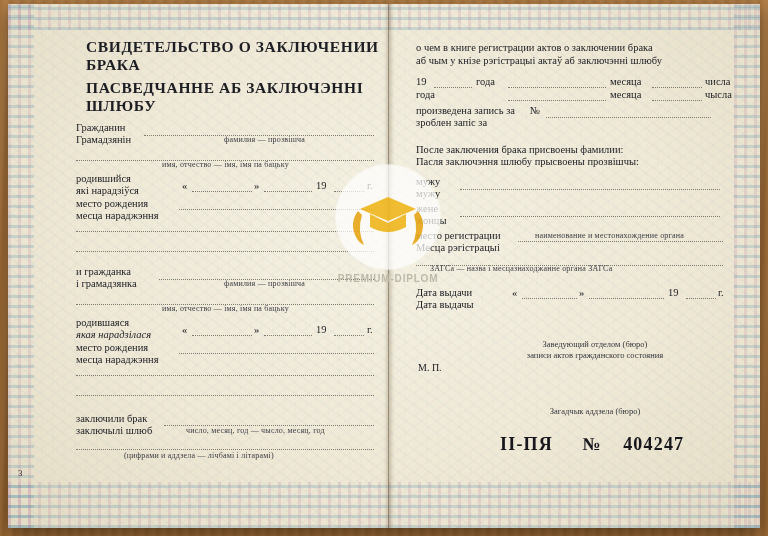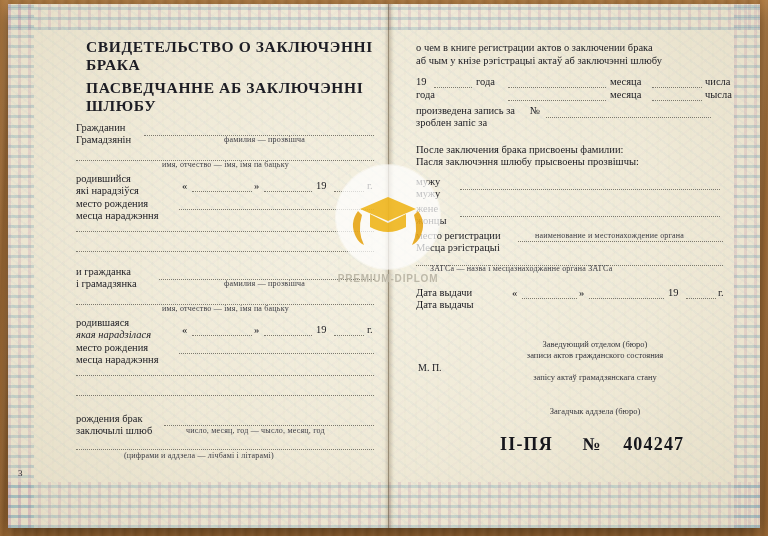--- a/index.html
+++ b/index.html
@@ -106,21 +106,21 @@
   <div id="guilloche"></div>
   <div class="edge-orn" id="orn-top"></div>
   <div class="edge-orn" id="orn-bottom"></div>
   <div class="edge-orn" id="orn-left"></div>
   <div class="edge-orn" id="orn-right"></div>
   <div id="fold"></div>
   <div id="fold-line"></div>
 
   <div class="page" id="page-left">
 
-    <div class="title" id="title-ru">СВИДЕТЕЛЬСТВО О ЗАКЛЮЧЭННІ БРАКА</div>
+    <div class="title" id="title-ru">СВИДЕТЕЛЬСТВО О ЗАКЛЮЧЕНИИ БРАКА</div>
     <div class="title" id="title-be">ПАСВЕДЧАННЕ АБ ЗАКЛЮЧЭННІ ШЛЮБУ</div>
 
     <div class="row" style="left:42px;top:118px;">Гражданин</div>
     <div class="row" style="left:42px;top:130px;">Грамадзянін</div>
     <div class="dline" style="left:110px;top:130px;width:230px;"></div>
     <div class="row hint" style="left:190px;top:131px;">фамилия — прозвішча</div>
 
     <div class="dline" style="left:42px;top:155px;width:298px;"></div>
     <div class="row hint" style="left:128px;top:156px;">имя, отчество — імя, імя па бацьку</div>
 
@@ -157,21 +157,21 @@
     <div class="row" style="left:282px;top:320px;">19</div>
     <div class="dline" style="left:300px;top:330px;width:30px;"></div>
     <div class="row" style="left:333px;top:320px;">г.</div>
 
     <div class="row" style="left:42px;top:338px;">место рождения</div>
     <div class="row" style="left:42px;top:350px;">месца нараджэння</div>
     <div class="dline" style="left:145px;top:348px;width:195px;"></div>
     <div class="dline" style="left:42px;top:370px;width:298px;"></div>
     <div class="dline" style="left:42px;top:390px;width:298px;"></div>
 
-    <div class="row" style="left:42px;top:409px;">рождения брак</div>
+    <div class="row" style="left:42px;top:409px;">заключили брак</div>
     <div class="row" style="left:42px;top:421px;">заключылі шлюб</div>
     <div class="dline" style="left:130px;top:420px;width:210px;"></div>
     <div class="row hint" style="left:152px;top:422px;">число, месяц, год — чысло, месяц, год</div>
     <div class="dline" style="left:42px;top:444px;width:298px;"></div>
     <div class="row hint" style="left:90px;top:447px;">(цифрами и аддзела — лічбамі і літарамі)</div>
 
     <div id="pageno">3</div>
   </div>
 
   <div class="page" id="page-right">
@@ -223,21 +223,20 @@
     <div class="row" style="left:179px;top:283px;">»</div>
     <div class="dline" style="left:189px;top:293px;width:75px;"></div>
     <div class="row" style="left:268px;top:283px;">19</div>
     <div class="dline" style="left:286px;top:293px;width:30px;"></div>
     <div class="row" style="left:318px;top:283px;">г.</div>
 
     <div class="row" style="left:18px;top:358px;font-size:10px;">М. П.</div>
     <div class="small-center" style="position:absolute;left:60px;top:335px;width:270px;">Заведующий отделом (бюро)</div>
     <div class="small-center" style="position:absolute;left:60px;top:346px;width:270px;">записи актов гражданского состояния</div>
     <div class="small-center" style="position:absolute;left:60px;top:357px;width:270px;margin-top:45px;">Загадчык аддзела (бюро)</div>
-    <div class="small-center" style="position:absolute;left:60px;top:368px;width:270px;">запісу актаў грамадзянскага стану</div>
 
     <div id="serial">
       <span>II-ПЯ</span>
       <span style="display:inline-block;width:18px;"></span>
       <span>№</span>
       <span style="display:inline-block;width:10px;"></span>
       <span>404247</span>
     </div>
   </div>
 

